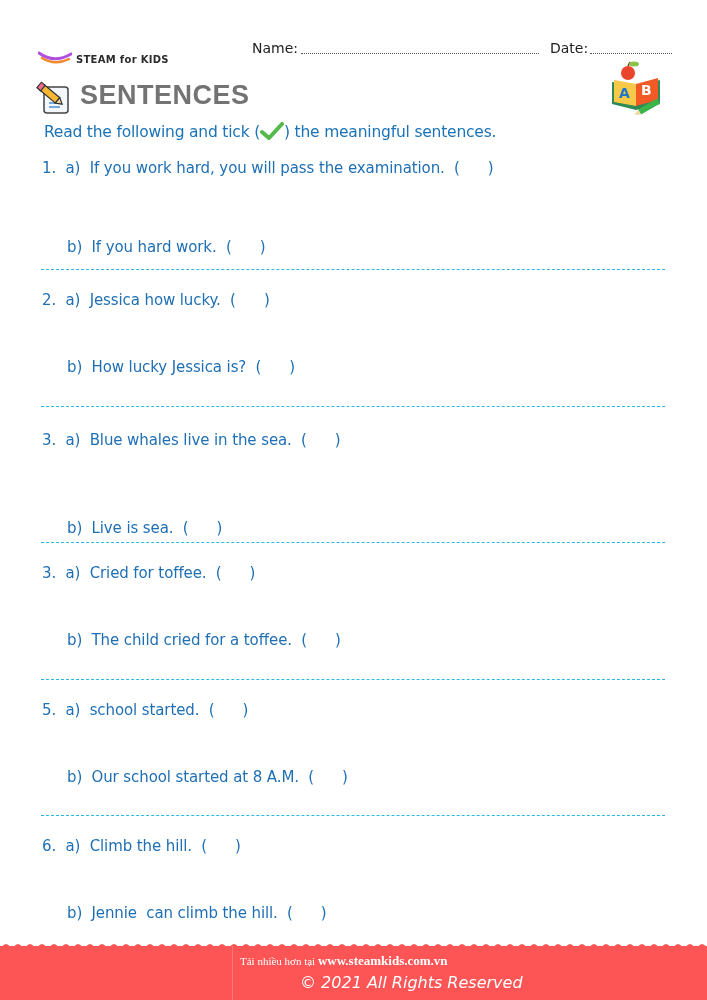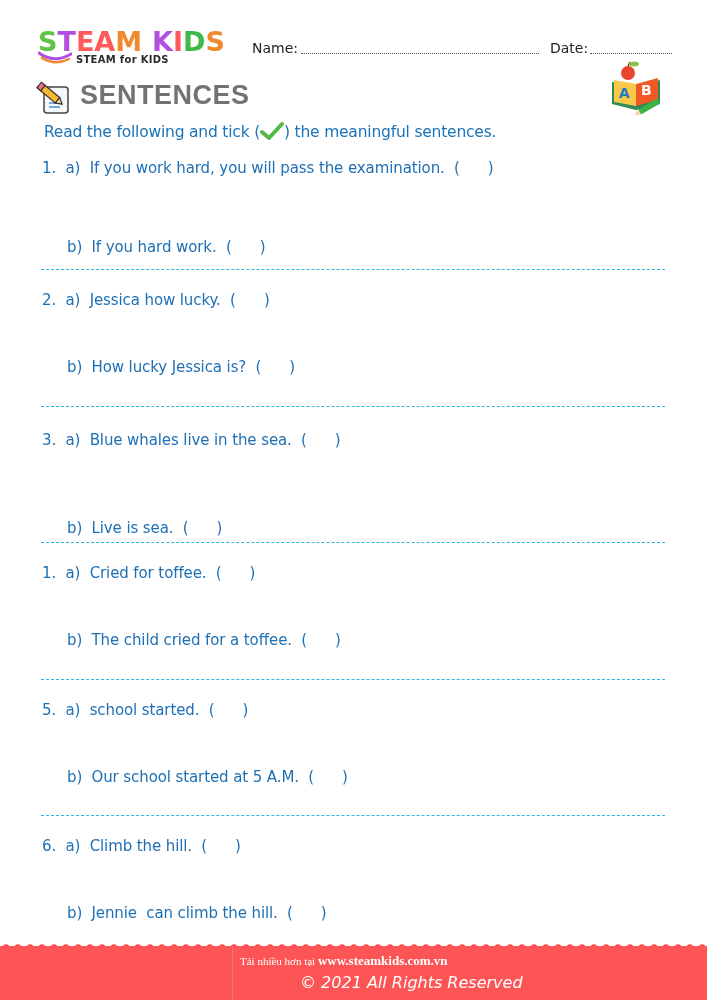--- a/index.html
+++ b/index.html
@@ -26,23 +26,20 @@
   .scallop { position:absolute; left:0; top:940px; width:707px; height:10px; }
   .foot-divider { position:absolute; left:232px; top:946px; width:1px; height:54px; background:#f07a7a; }
   .foot1 { position:absolute; left:240px; top:953px; color:#fff; font-size:11px; font-family:Liberation Serif, serif; white-space:nowrap; }
   .foot1 b { font-size:13px; font-weight:bold; }
   .foot2 { position:absolute; left:300px; top:973px; color:#fff; font-size:16px; font-style:italic; font-family:"DejaVu Sans", sans-serif; white-space:nowrap; }
 </style>
 </head>
 <body>
 
 <div class="logo">
-  <div class="logo-main">
-    <span style="color:#5ec545">S</span><span style="color:#b14fe0">T</span><span style="color:#ff5a5a">E</span><span style="color:#ff5a5a">A</span><span style="color:#f0882d">M</span><span style="width:10px"></span><span style="color:#b14fe0">K</span><span style="color:#ff5a5a">I</span><span style="color:#3fb94a">D</span><span style="color:#f0882d">S</span>
-  </div>
   <svg class="logo-smile" viewBox="0 0 34 14">
     <path d="M1 3 Q16 14 33 4" stroke="#b14fe0" stroke-width="3" fill="none" stroke-linecap="round"></path>
     <path d="M4 8 Q17 16 31 9" stroke="#f0882d" stroke-width="2.5" fill="none" stroke-linecap="round"></path>
   </svg>
   <div class="logo-sub">STEAM for KIDS</div>
 </div>
 
 <div class="name-row">
   <span class="lbl" style="left:0">Name:</span>
   <div class="dots" style="left:49px; width:238px;"></div>
@@ -88,26 +85,26 @@
 <div class="sep" style="top:269px;"></div>
 
 <div class="line" style="left:42px; top:291px;">2.  a)  Jessica how lucky.  (      )</div>
 <div class="line" style="left:67px; top:358px;">b)  How lucky Jessica is?  (      )</div>
 <div class="sep" style="top:406px;"></div>
 
 <div class="line" style="left:42px; top:431px;">3.  a)  Blue whales live in the sea.  (      )</div>
 <div class="line" style="left:67px; top:499px;margin-top:20px;">b)  Live is sea.  (      )</div>
 <div class="sep" style="top:542px;"></div>
 
-<div class="line" style="left:42px; top:564px;">1.  a)  Cried for toffee.  (      )</div>
+<div class="line" style="left:42px; top:564px;">3.  a)  Cried for toffee.  (      )</div>
 <div class="line" style="left:67px; top:631px;">b)  The child cried for a toffee.  (      )</div>
 <div class="sep" style="top:679px;"></div>
 
 <div class="line" style="left:42px; top:701px;text-align:right;">5.  a)  school started.  (      )</div>
-<div class="line" style="left:67px; top:768px;">b)  Our school started at 5 A.M.  (      )</div>
+<div class="line" style="left:67px; top:768px;">b)  Our school started at 8 A.M.  (      )</div>
 <div class="sep" style="top:815px;"></div>
 
 <div class="line" style="left:42px; top:837px;">6.  a)  Climb the hill.  (      )</div>
 <div class="line" style="left:67px; top:904px;">b)  Jennie  can climb the hill.  (      )</div>
 
 <svg class="scallop" viewBox="0 0 707 10" preserveAspectRatio="none">
   <defs>
     <pattern id="sc" width="12" height="10" patternUnits="userSpaceOnUse">
       <path d="M0 10 Q6 -2 12 10 Z" fill="#fd5555"></path>
     </pattern>

